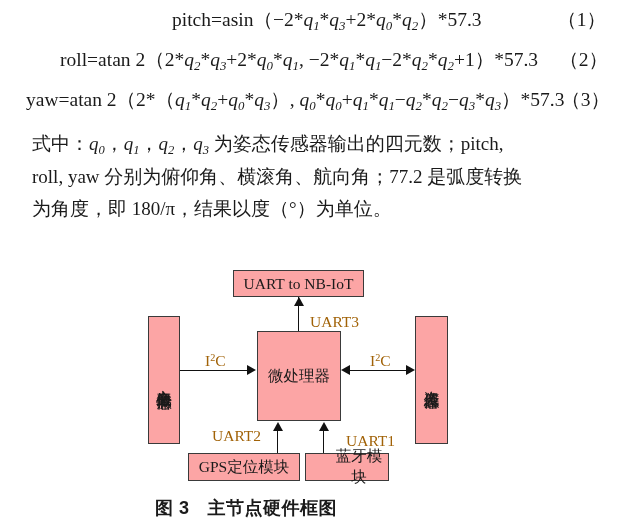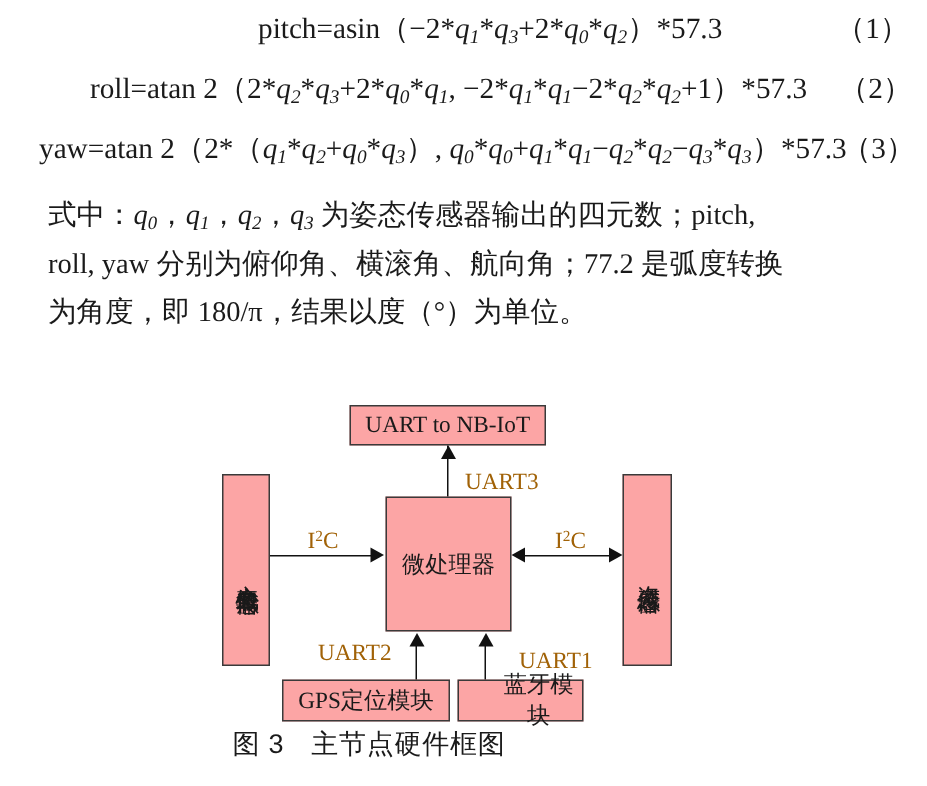--- a/index.html
+++ b/index.html
@@ -144,25 +144,25 @@
   }
   .arrow.down {
     border-left: 5px solid transparent;
     border-right: 5px solid transparent;
     border-top: 9px solid #111;
   }
 
   .caption {
     position: absolute;
     left: 0;
-    top: 484px;
+    top: 496px;
     width: 492px;
     text-align: center;
     font-size: 18px;
-    font-weight: normal;
+    font-weight: bold;
     font-family: "Liberation Sans", sans-serif;
     letter-spacing: 0.5px;
   }
   .caption .gap { display: inline-block; width: 18px; }
 </style>
 </head>
 <body>
 
 <div class="formulas">
 

